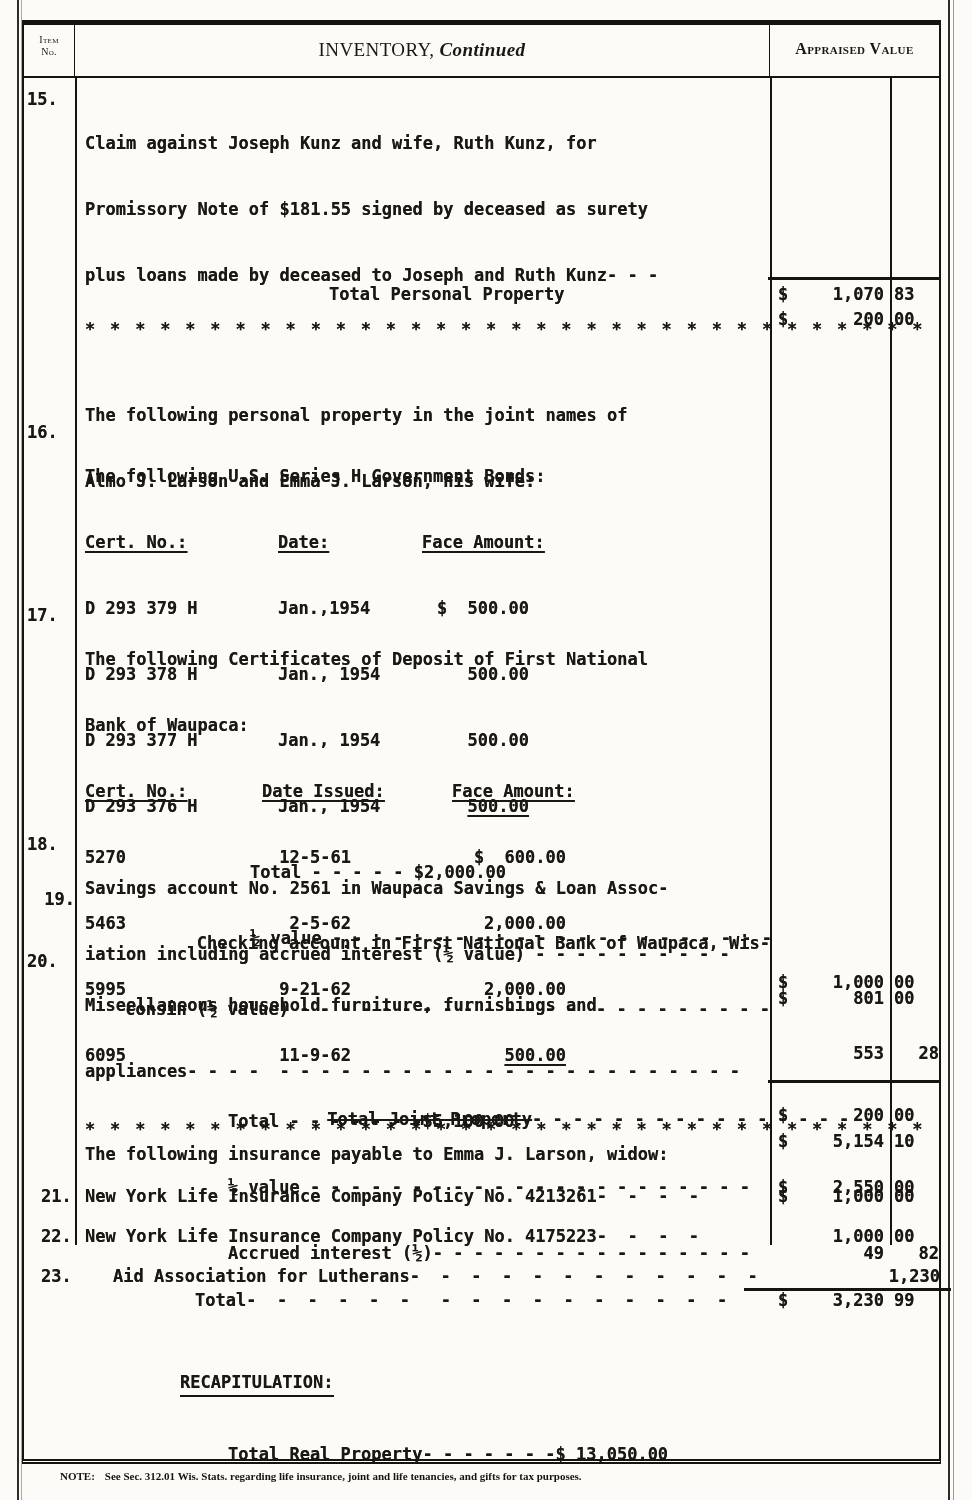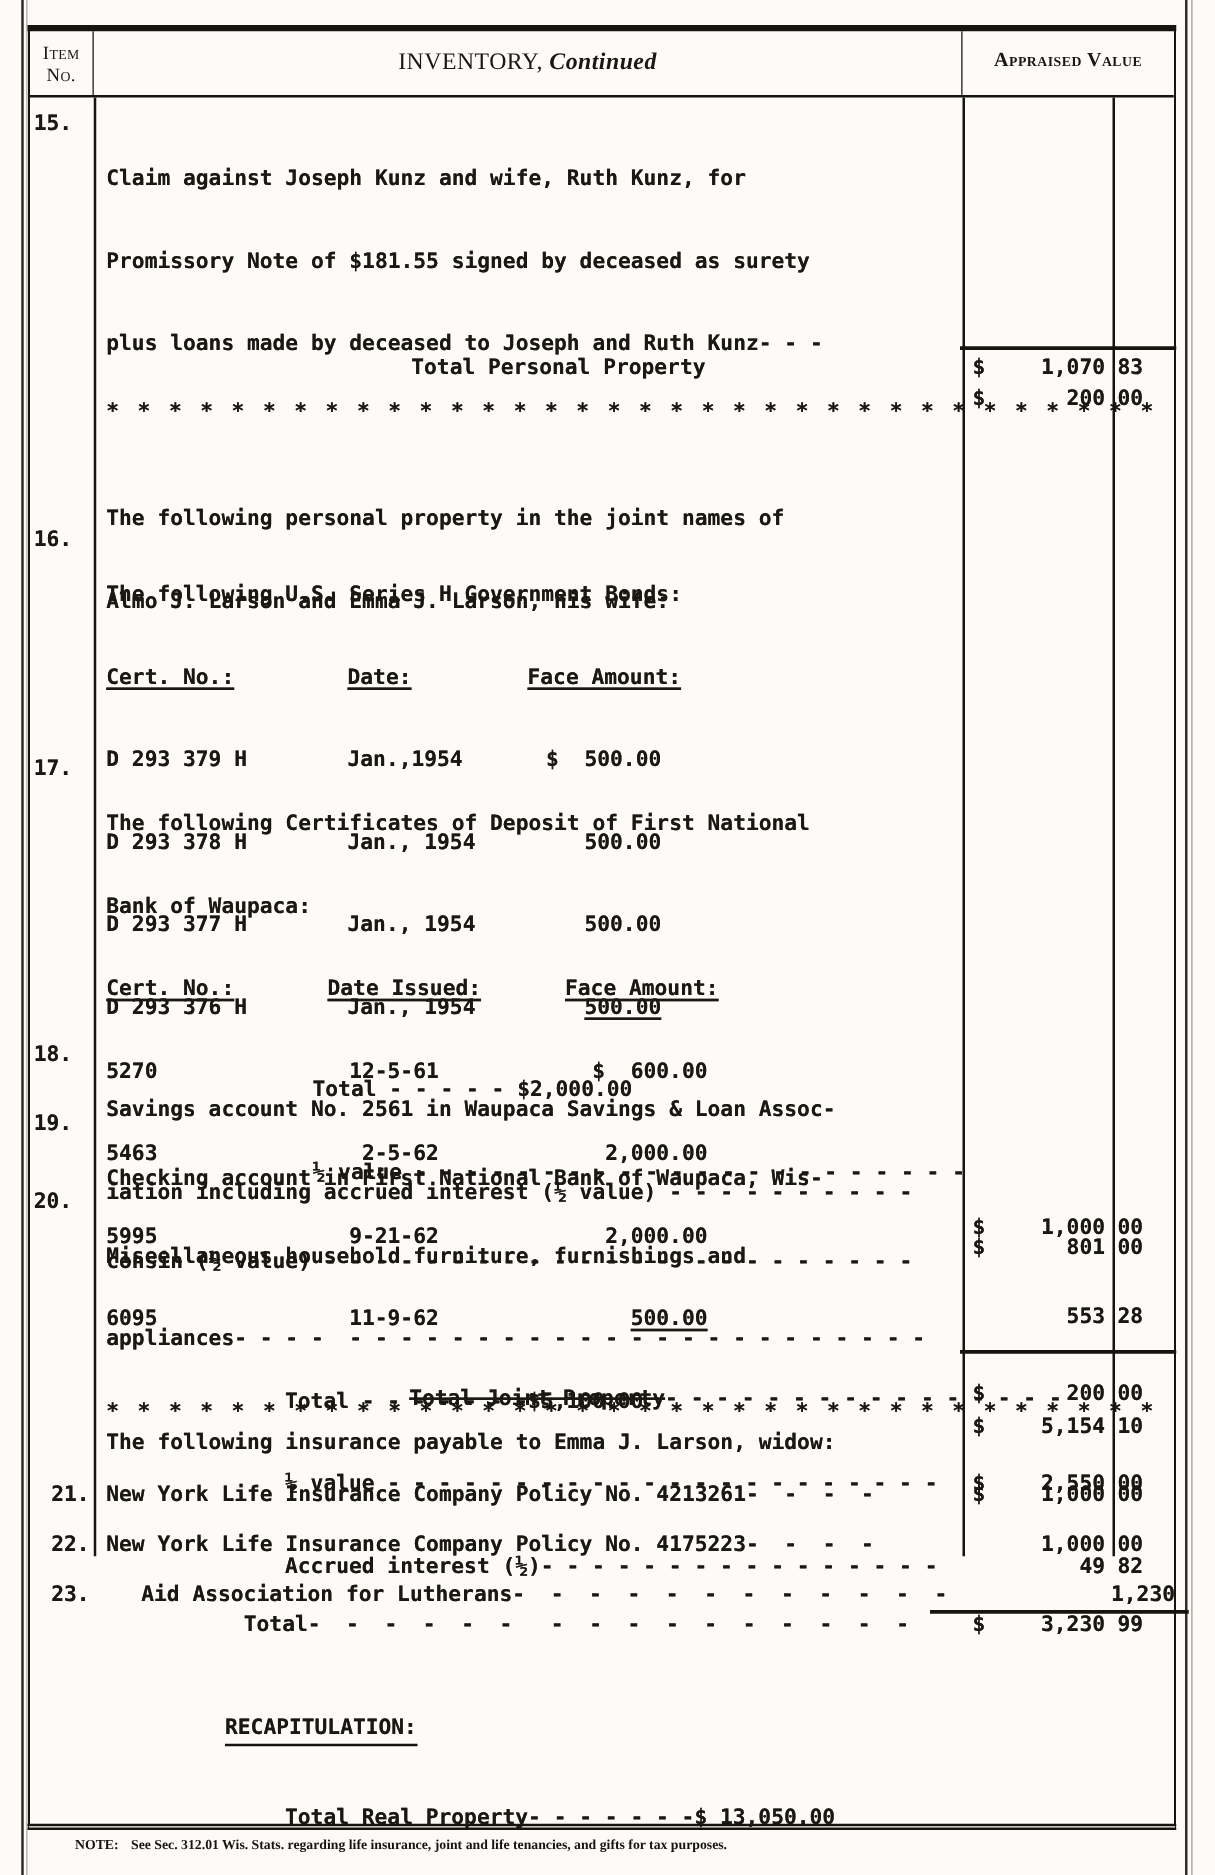--- a/index.html
+++ b/index.html
@@ -20,21 +20,21 @@
     border-left:2px solid #17130f;border-right:2px solid #17130f;
     box-sizing:border-box;background:transparent;
   }
   
   .thead{
     height:53px;display:grid;grid-template-columns:51px 695px 169px;
     border-bottom:2px solid #17130f;font-family:"Liberation Serif",serif;
     box-sizing:border-box;
   }
   .thead .hc{border-right:1.5px solid #17130f;}
-  .th-item{font-variant-caps:small-caps;font-size:15px;text-align:center;line-height:1.2;padding-top:9px;letter-spacing:.3px;}
+  .th-item{font-variant-caps:small-caps;font-size:10px;text-align:center;line-height:1.2;padding-top:9px;letter-spacing:.3px;}
   .th-title{text-align:center;font-size:19px;padding-top:14px;letter-spacing:.4px;}
   .th-title .cont{font-style:italic;font-weight:600;}
   .th-value{font-variant-caps:small-caps;font-size:16px;font-weight:600;text-align:center;padding-top:15px;letter-spacing:.4px;}
 
   
   .tbody{position:relative;height:1167px;}
   .vline{position:absolute;top:0;bottom:0;width:1.5px;background:#17130f;}
   .vl-item{left:51px;}
   .vl-main{left:746px;}
   .vl-cents{left:866px;}
@@ -190,35 +190,35 @@
           <div class="indent-143">Total - - - - - - -$5,100.00</div>
           <div class="indent-143">½ value - - - - - - - - - - - - - - - - - - - - - -</div>
           <div class="indent-143">Accrued interest (½)- - - - - - - - - - - - - - - -</div>
         </div>
         <div class="cell-dol vstack" style="display:block;padding:0;">
           <div class="vrow" style="padding:0 4px 0 8px;"><span>$</span><span>2,550</span></div>
           <div class="vrow" style="padding:0 4px 0 8px;"><span></span><span>49</span></div>
         </div>
         <div class="cell-cents" style="padding:0;">
           <div style="padding-left:6px;">00</div>
-          <div style="padding-left:6px;">82</div>
+          <div style="padding-left:6px;text-align:right;">82</div>
         </div>
       </div>
 
       <div class="row" style="top:755px;">
         <div class="cell-no">18.</div>
         <div class="cell-desc">
           <div>Savings account No. 2561 in Waupaca Savings &amp; Loan Assoc-</div>
           <div>iation including accrued interest (½ value) - - - - - - - - - -</div>
         </div>
         <div class="cell-dol"><span>$</span><span>801</span></div>
         <div class="cell-cents">00</div>
       </div>
 
-      <div class="row" style="top:810px;">
+      <div class="row" style="top:810px;text-align:right;">
         <div class="cell-no">19.</div>
         <div class="cell-desc">
           <div>Checking account in First National Bank of Waupaca, Wis-</div>
           <div>consin (½ value) - - - - - - - - - - - - - -  - - - - - - - - -</div>
         </div>
         <div class="cell-dol"><span></span><span>553</span></div>
         <div class="cell-cents">28</div>
       </div>
 
       <div class="row" style="top:872px;">

